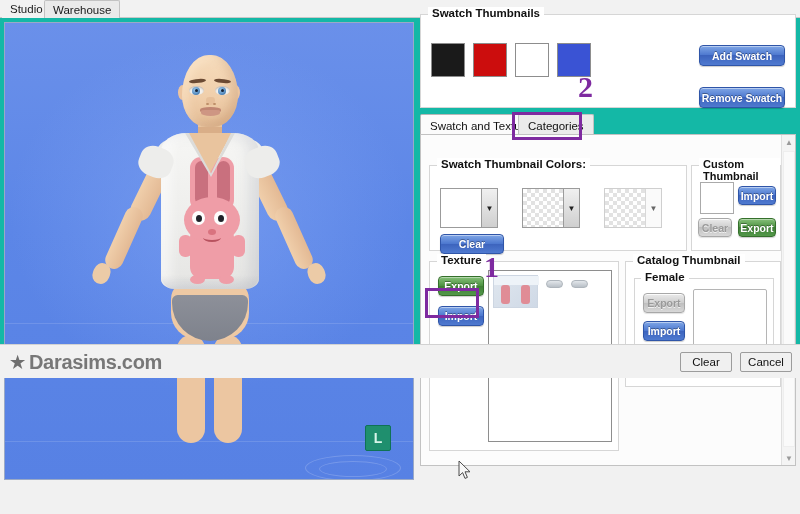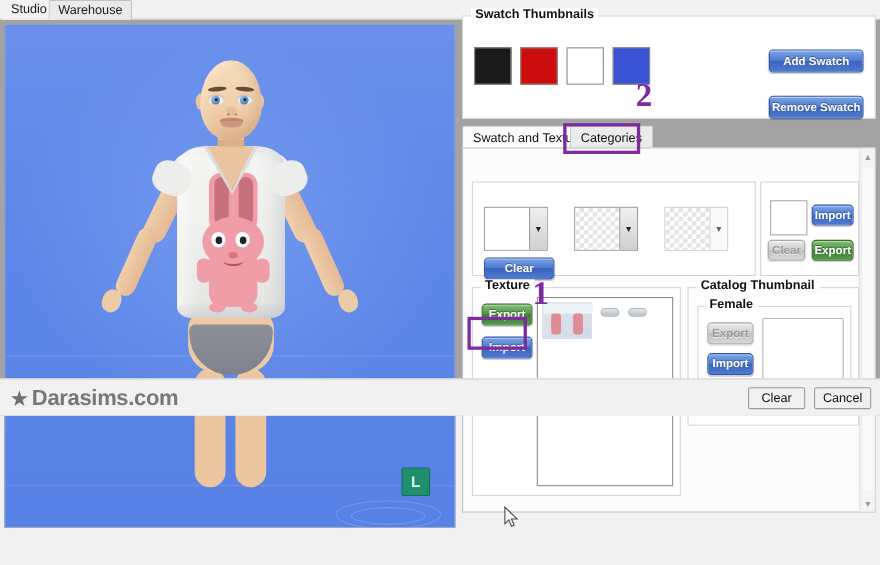--- a/index.html
+++ b/index.html
@@ -8,21 +8,21 @@
     width: 800px; height: 514px;
     overflow: hidden;
     font-family: "Liberation Sans", sans-serif;
     font-size: 11px;
     color: #111;
     background: #f1f1f1;
   }
   #app {
     position: relative;
     width: 800px; height: 378px;
-    background: #a3a3a3;
+    background: #14b8a6;
   }
 
   
   .tabstrip {
     position: absolute; left: 0; top: 0; width: 800px; height: 18px;
     background: #f2f2f2;
     border-bottom: 1px solid #c8c8c8;
   }
   .tabstrip .tab {
     position: absolute; top: 0; height: 18px;
@@ -491,36 +491,38 @@
 
     <div class="tabctl">
       <div class="tabctl-header">
         <div class="tabctl-tab active" id="ctab-swatch">Swatch and Texture</div>
         <div class="tabctl-tab" id="ctab-categories">Categories</div>
       </div>
 
       <div class="tabctl-body">
 
         <div class="group" id="grp-colors">
+          <div class="legend">Swatch Thumbnail Colors:</div>
           <div class="cdd" id="cdd-1">
             <div class="swatcharea" style="background:#fff"></div>
             <div class="arrowbtn">▼</div>
           </div>
           <div class="cdd" id="cdd-2">
             <div class="swatcharea checker"></div>
             <div class="arrowbtn">▼</div>
           </div>
           <div class="cdd" id="cdd-3">
             <div class="swatcharea checker"></div>
             <div class="arrowbtn light">▼</div>
           </div>
           <div class="bluebtn" id="btn-clear-colors">Clear</div>
         </div>
 
         <div class="group" id="grp-custom">
+          <div class="legend">Custom Thumbnail</div>
           <div id="cust-preview"></div>
           <div class="bluebtn" id="btn-cust-import">Import</div>
           <div class="graybtn" id="btn-cust-clear">Clear</div>
           <div class="greenbtn" id="btn-cust-export">Export</div>
         </div>
 
         <div class="group" id="grp-texture">
           <div class="legend">Texture</div>
           <div class="greenbtn" id="btn-tex-export">Export</div>
           <div class="bluebtn" id="btn-tex-import">Import</div>

